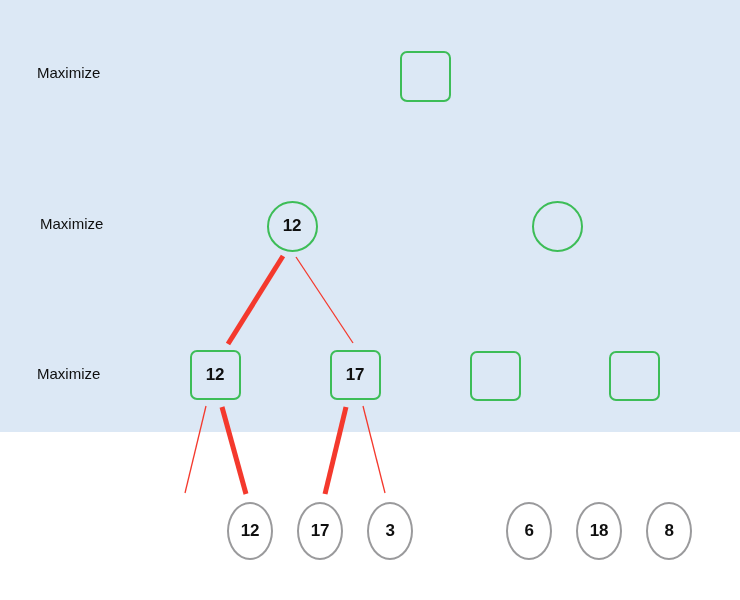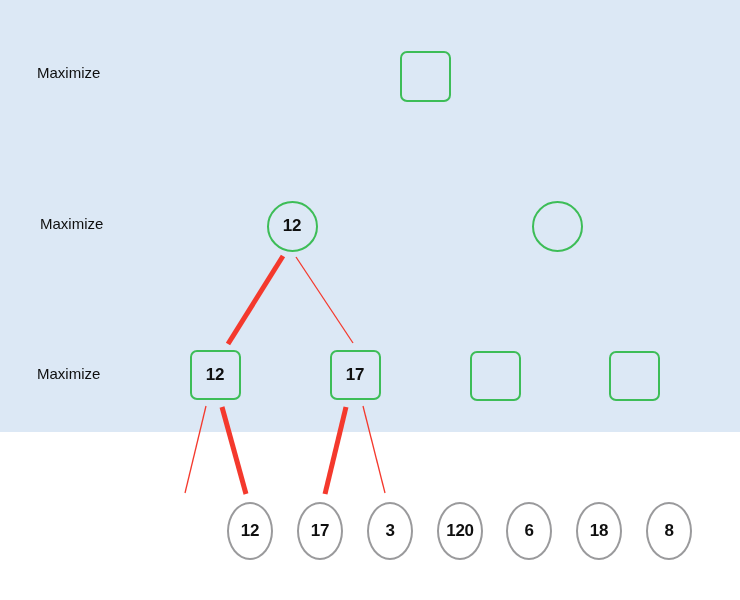--- a/index.html
+++ b/index.html
@@ -88,18 +88,17 @@
       <div class="node square green" style="left: 399.5px; top: 50.5px; width: 51px; height: 51px;"></div>
       <div class="node circle green" style="left: 266.5px; top: 200.5px; width: 51px; height: 51px;">12</div>
       <div class="node circle green" style="left: 531.5px; top: 200.5px; width: 51px; height: 51px;"></div>
       <div class="node square green" style="left: 189.5px; top: 350px; width: 51px; height: 50px;">12</div>
       <div class="node square green" style="left: 329.5px; top: 350px; width: 51px; height: 50px;">17</div>
       <div class="node square green" style="left: 469.5px; top: 351px; width: 51px; height: 50px;"></div>
       <div class="node square green" style="left: 608.5px; top: 351px; width: 51px; height: 50px;"></div>
       <div class="node ellipse gray" style="left: 227px; top: 502px; width: 46px; height: 58px;">12</div>
       <div class="node ellipse gray" style="left: 297px; top: 502px; width: 46px; height: 58px;">17</div>
       <div class="node ellipse gray" style="left: 367px; top: 502px; width: 46px; height: 58px;">3</div>
-      <div class="node ellipse gray" style="left: 437px; top: 502px; width: 46px; height: 58px;">120</div>
       <div class="node ellipse gray" style="left: 506px; top: 502px; width: 46px; height: 58px;">6</div>
       <div class="node ellipse gray" style="left: 576px; top: 502px; width: 46px; height: 58px;">18</div>
       <div class="node ellipse gray" style="left: 646px; top: 502px; width: 46px; height: 58px;">8</div>
     </div>
 </div>
 
 </body></html>

